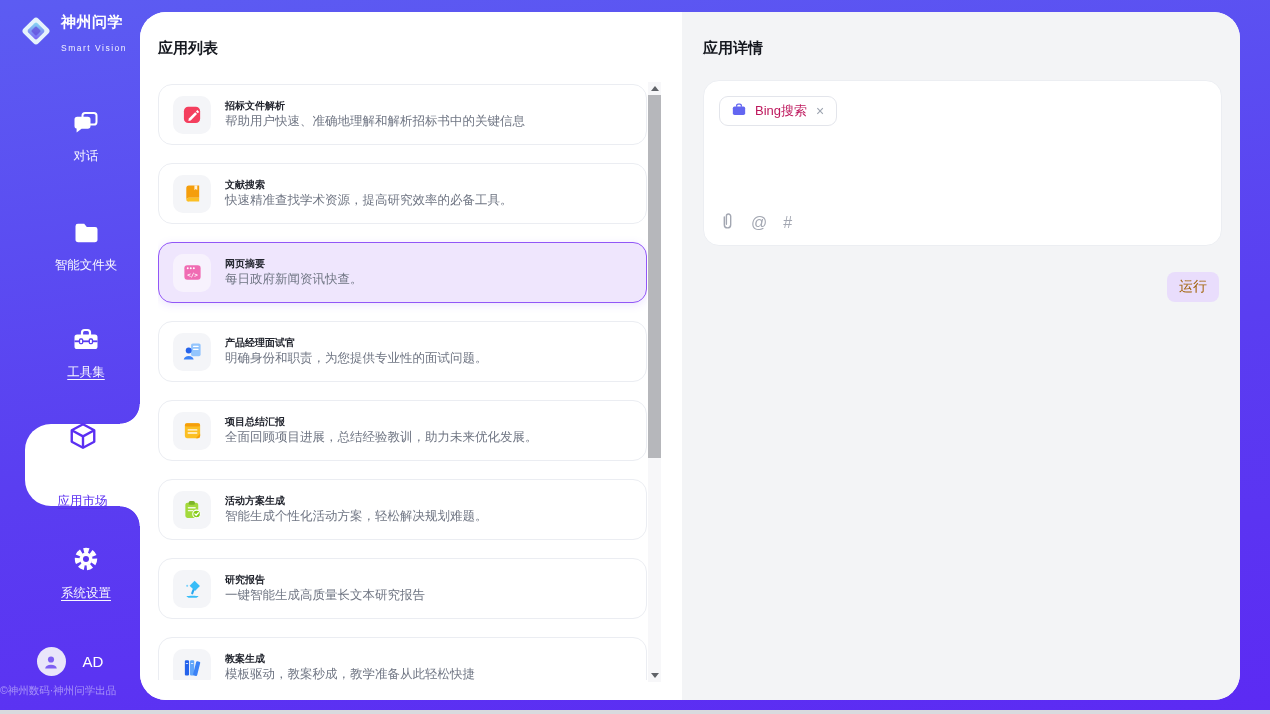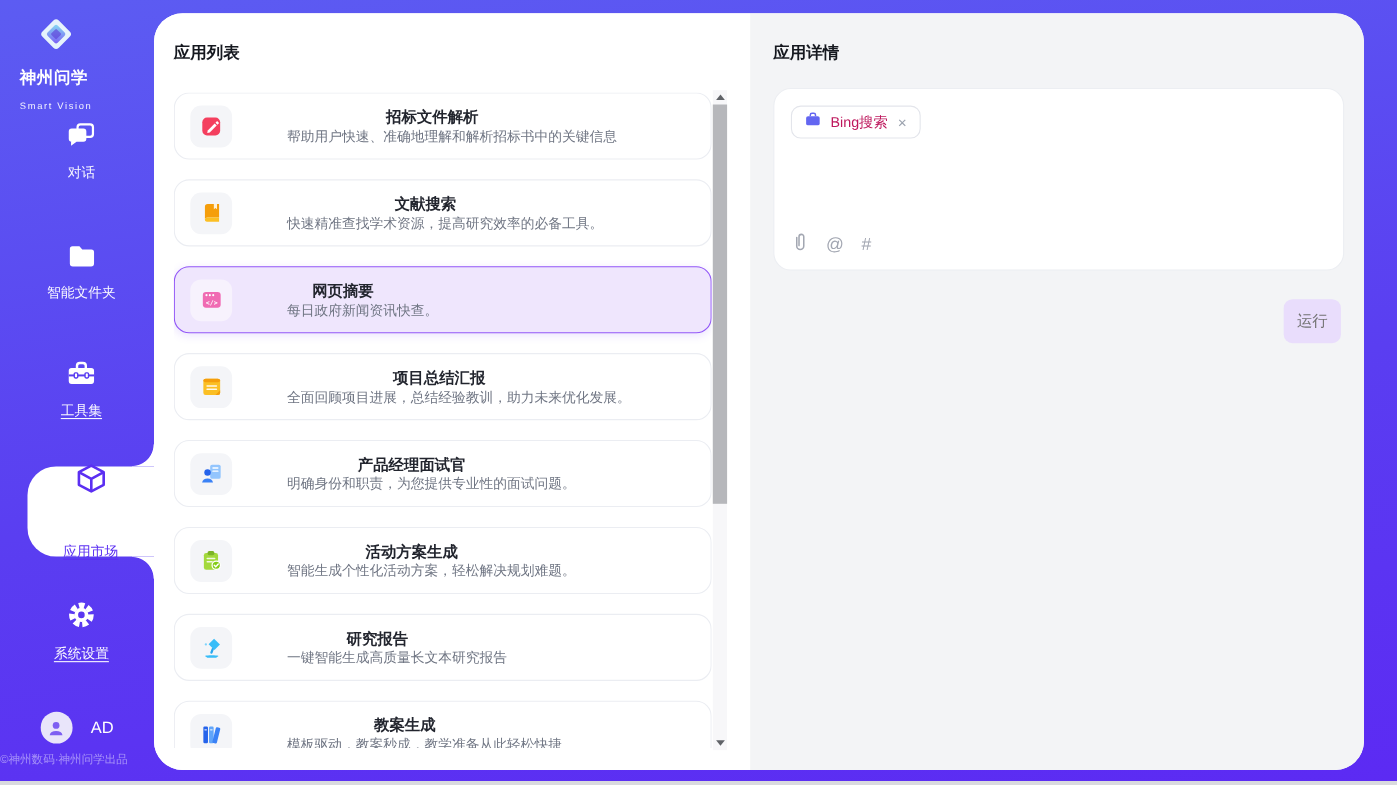--- a/index.html
+++ b/index.html
@@ -6,24 +6,24 @@
   html,body { width:1270px; height:714px; overflow:hidden; }
   body {
     font-family:"Liberation Sans","DejaVu Sans",sans-serif;
     position:relative;
     background:linear-gradient(172deg,#5c5cf2 0%,#5a3ef1 55%,#5c2af3 100%);
   }
   .bottom-strip{position:absolute;left:0;right:0;bottom:0;height:4px;background:#d9dade;}
 
   
   .sidebar{position:absolute;left:0;top:0;width:140px;height:714px;color:#fff;}
-  .logo{position:absolute;left:18px;top:13px;display:flex;align-items:center;gap:7px;flex-direction:column;}
+  .logo{position:absolute;left:18px;top:13px;display:flex;align-items:center;gap:7px;}
   .logo-name{font-size:15px;font-weight:700;letter-spacing:.5px;}
   .logo-sub{font-size:8.5px;letter-spacing:1.5px;opacity:.92;margin-top:11px;}
-  .nav{position:absolute;left:4px;width:140px;display:flex;flex-direction:column;align-items:center;gap:8px;cursor:pointer;}
+  .nav{position:absolute;left:16px;width:140px;display:flex;flex-direction:column;align-items:center;gap:8px;cursor:pointer;}
   .nav-label{font-size:12.5px;color:rgba(255,255,255,.96);}
   .nav-label.u{text-decoration:underline;text-underline-offset:3px;}
   .nav-chat{top:110px;} .nav-folder{top:221px;} .nav-toolbox{top:327px;} .nav-settings{top:545px;}
 
   .bubble{position:absolute;left:25px;top:424px;width:115px;height:82px;background:#fff;border-radius:26px 0 0 26px;}
   .bubble::before{content:'';position:absolute;right:0;top:-20px;width:20px;height:20px;
     background:radial-gradient(circle at 0 0,rgba(255,255,255,0) 19.2px,#fff 20px);}
   .bubble::after{content:'';position:absolute;right:0;bottom:-20px;width:20px;height:20px;
     background:radial-gradient(circle at 0 100%,rgba(255,255,255,0) 19.2px,#fff 20px);}
   .bubble .nav-inner{width:100%;height:100%;display:flex;flex-direction:column;align-items:center;justify-content:center;gap:6px;cursor:pointer;}
@@ -37,42 +37,42 @@
   
   .panel{position:absolute;left:140px;top:12px;width:1100px;height:688px;background:#fff;border-radius:26px;display:flex;overflow:hidden;}
   .list-col{width:542px;position:relative;background:#fff;}
   .col-title{font-size:15px;font-weight:700;color:#15181f;}
   .list-col .col-title{position:absolute;left:18px;top:27px;}
   .cards{position:absolute;left:18px;top:72px;width:489px;height:596px;overflow:hidden;display:flex;flex-direction:column;gap:18px;}
   .card{min-height:61px;height:61px;border:1px solid #ebedf2;border-radius:14px;background:#fff;display:flex;align-items:center;padding:0 14px;gap:14px;cursor:pointer;}
   .card.selected{background:#efe6fd;border:1.5px solid #9257f7;box-shadow:0 2px 8px rgba(130,80,245,.15);}
   .tile{width:38px;height:38px;min-width:38px;border-radius:10px;background:#f4f5f8;display:flex;align-items:center;justify-content:center;}
   .card.selected .tile{background:#f7f2fd;}
-  .card-title{font-size:14px;font-weight:700;color:#22252e;line-height:1.45;text-align:center;}
-  .card-desc{font-size:12.5px;color:#6f7583;line-height:1.4;white-space:nowrap;margin-left:36px;}
+  .card-title{font-size:10px;font-weight:700;color:#22252e;line-height:1.45;}
+  .card-desc{font-size:12.5px;color:#6f7583;line-height:1.4;white-space:nowrap;}
 
   
   .scrollbar{position:absolute;right:21px;top:70px;width:13px;height:600px;background:#f7f7f9;}
   .sb-arrow{position:absolute;left:0;width:13px;height:13px;display:flex;align-items:center;justify-content:center;cursor:pointer;}
   .sb-arrow.up{top:0;} .sb-arrow.down{bottom:0;}
   .tri-up{width:0;height:0;border-left:4px solid transparent;border-right:4px solid transparent;border-bottom:5px solid #606368;}
   .tri-down{width:0;height:0;border-left:4px solid transparent;border-right:4px solid transparent;border-top:5px solid #606368;}
   .sb-thumb{position:absolute;left:0;top:13px;width:13px;height:363px;background:#b6b7bb;cursor:pointer;}
 
   
   .detail-col{flex:1;position:relative;background:#f3f4f6;border-radius:0 26px 26px 0;}
   .detail-col .col-title{position:absolute;left:21px;top:27px;}
   .detail-card{position:absolute;left:21px;top:68px;width:519px;height:166px;background:#fff;border:1px solid #eceef2;border-radius:16px;padding:15px;}
   .chip{display:inline-flex;align-items:center;gap:8px;height:30px;padding:0 11px;border:1px solid #e3e5eb;border-radius:9px;background:#fff;cursor:pointer;}
   .chip-label{font-size:13px;color:#be185d;}
   .chip-close{font-size:14px;color:#9ca3af;cursor:pointer;line-height:1;padding:0 1px;}
   .question{margin-top:18px;font-size:13.5px;color:#5d6472;line-height:1.5;min-height:60px;cursor:text;}
   .editor-tools{position:absolute;left:16px;bottom:11px;display:flex;gap:16px;align-items:center;}
   .tool-glyph{font-size:16px;color:#a3a7b2;cursor:pointer;line-height:1;}
-  .run-btn{position:absolute;right:21px;top:260px;min-width:48px;height:40px;padding:0 12px;background:#e9ddfc;color:#737373;border:none;border-radius:8px;font-size:14px;font-family:inherit;display:flex;align-items:center;justify-content:center;cursor:pointer;}
+  .run-btn{position:absolute;right:21px;top:260px;min-width:48px;height:30px;padding:0 12px;background:#e9ddfc;color:#a16207;border:none;border-radius:8px;font-size:14px;font-family:inherit;display:flex;align-items:center;justify-content:center;cursor:pointer;}
 </style>
 </head>
 <body>
 
 <div class="sidebar">
 
   <div class="logo">
     <span>
       <svg width="36" height="36" viewBox="0 0 36 36">
         <defs>
@@ -207,46 +207,46 @@
         </span>
         <span class="card-text">
           <div class="card-title">网页摘要</div>
           <div class="card-desc">每日政府新闻资讯快查。</div>
         </span>
       </div>
 
       <div class="card">
         <span class="tile">
           <svg width="21" height="21" viewBox="0 0 22 22">
+            <rect x="9.5" y="2.5" width="10" height="13.5" rx="1.8" fill="#93c5fd"></rect>
+            <rect x="11.5" y="5" width="6" height="1.4" rx=".7" fill="#fff"></rect>
+            <rect x="11.5" y="8" width="6" height="1.4" rx=".7" fill="#fff"></rect>
+            <circle cx="7" cy="10" r="3.1" fill="#2563eb"></circle>
+            <path d="M1.8 19.5a5.3 4.6 0 0 1 10.4 0z" fill="#3b82f6"></path>
+          </svg>
+        </span>
+        <span class="card-text">
+          <div class="card-title">产品经理面试官</div>
+          <div class="card-desc">明确身份和职责，为您提供专业性的面试问题。</div>
+        </span>
+      </div>
+
+      <div class="card">
+        <span class="tile">
+          <svg width="21" height="21" viewBox="0 0 22 22">
             <rect x="3" y="3.5" width="16" height="15.5" rx="2.2" fill="#fbbf24"></rect>
             <rect x="3" y="3.5" width="16" height="3.4" rx="2.2" fill="#f59e0b"></rect>
             <rect x="5.8" y="9.6" width="10.4" height="1.5" rx=".75" fill="#fff" opacity=".9"></rect>
             <rect x="5.8" y="12.8" width="10.4" height="1.5" rx=".75" fill="#fff" opacity=".9"></rect>
             <path d="M14.5 19l4.5-4.5v2.3a2.2 2.2 0 0 1-2.2 2.2z" fill="#f59e0b"></path>
           </svg>
         </span>
         <span class="card-text">
           <div class="card-title">项目总结汇报</div>
           <div class="card-desc">全面回顾项目进展，总结经验教训，助力未来优化发展。</div>
-        </span>
-      </div>
-
-      <div class="card">
-        <span class="tile">
-          <svg width="21" height="21" viewBox="0 0 22 22">
-            <rect x="9.5" y="2.5" width="10" height="13.5" rx="1.8" fill="#93c5fd"></rect>
-            <rect x="11.5" y="5" width="6" height="1.4" rx=".7" fill="#fff"></rect>
-            <rect x="11.5" y="8" width="6" height="1.4" rx=".7" fill="#fff"></rect>
-            <circle cx="7" cy="10" r="3.1" fill="#2563eb"></circle>
-            <path d="M1.8 19.5a5.3 4.6 0 0 1 10.4 0z" fill="#3b82f6"></path>
-          </svg>
-        </span>
-        <span class="card-text">
-          <div class="card-title">产品经理面试官</div>
-          <div class="card-desc">明确身份和职责，为您提供专业性的面试问题。</div>
         </span>
       </div>
 
       <div class="card">
         <span class="tile">
           <svg width="21" height="21" viewBox="0 0 22 22">
             <rect x="3.5" y="3.8" width="13.5" height="16" rx="2.2" fill="#a3d93c"></rect>
             <rect x="7" y="2" width="6.5" height="4" rx="1.6" fill="#7cb428"></rect>
             <rect x="6" y="8.5" width="8.5" height="1.4" rx=".7" fill="#fff" opacity=".85"></rect>
             <rect x="6" y="11.5" width="6" height="1.4" rx=".7" fill="#fff" opacity=".85"></rect>

